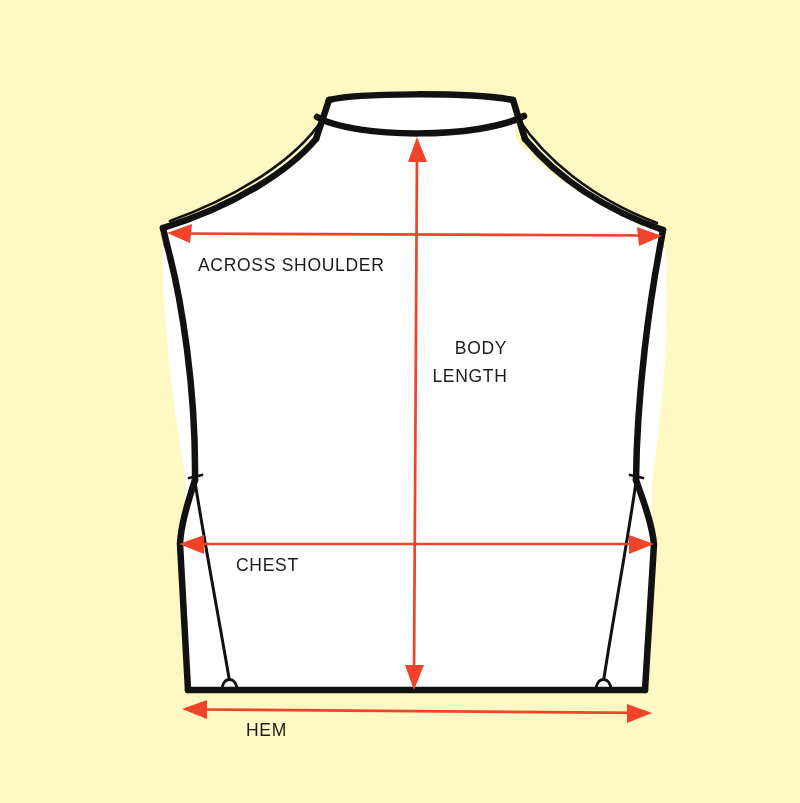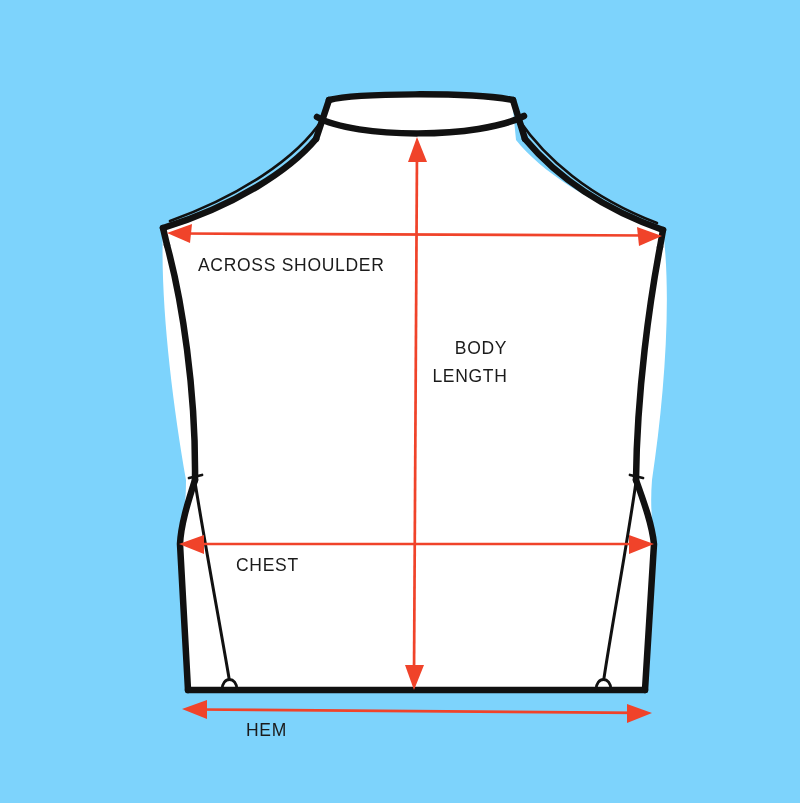--- a/index.html
+++ b/index.html
@@ -11,21 +11,21 @@
   body {
     width: 800px;
     height: 803px;
     font-family: "Liberation Sans", sans-serif;
     overflow: hidden;
   }
   #diagram-root {
     position: relative;
     width: 800px;
     height: 803px;
-    background: #7dd3fc;
+    background: #fef9c3;
   }
   #measure-svg {
     position: absolute;
     top: 0;
     left: 0;
     width: 800px;
     height: 803px;
     display: block;
   }
   .garment-line {

